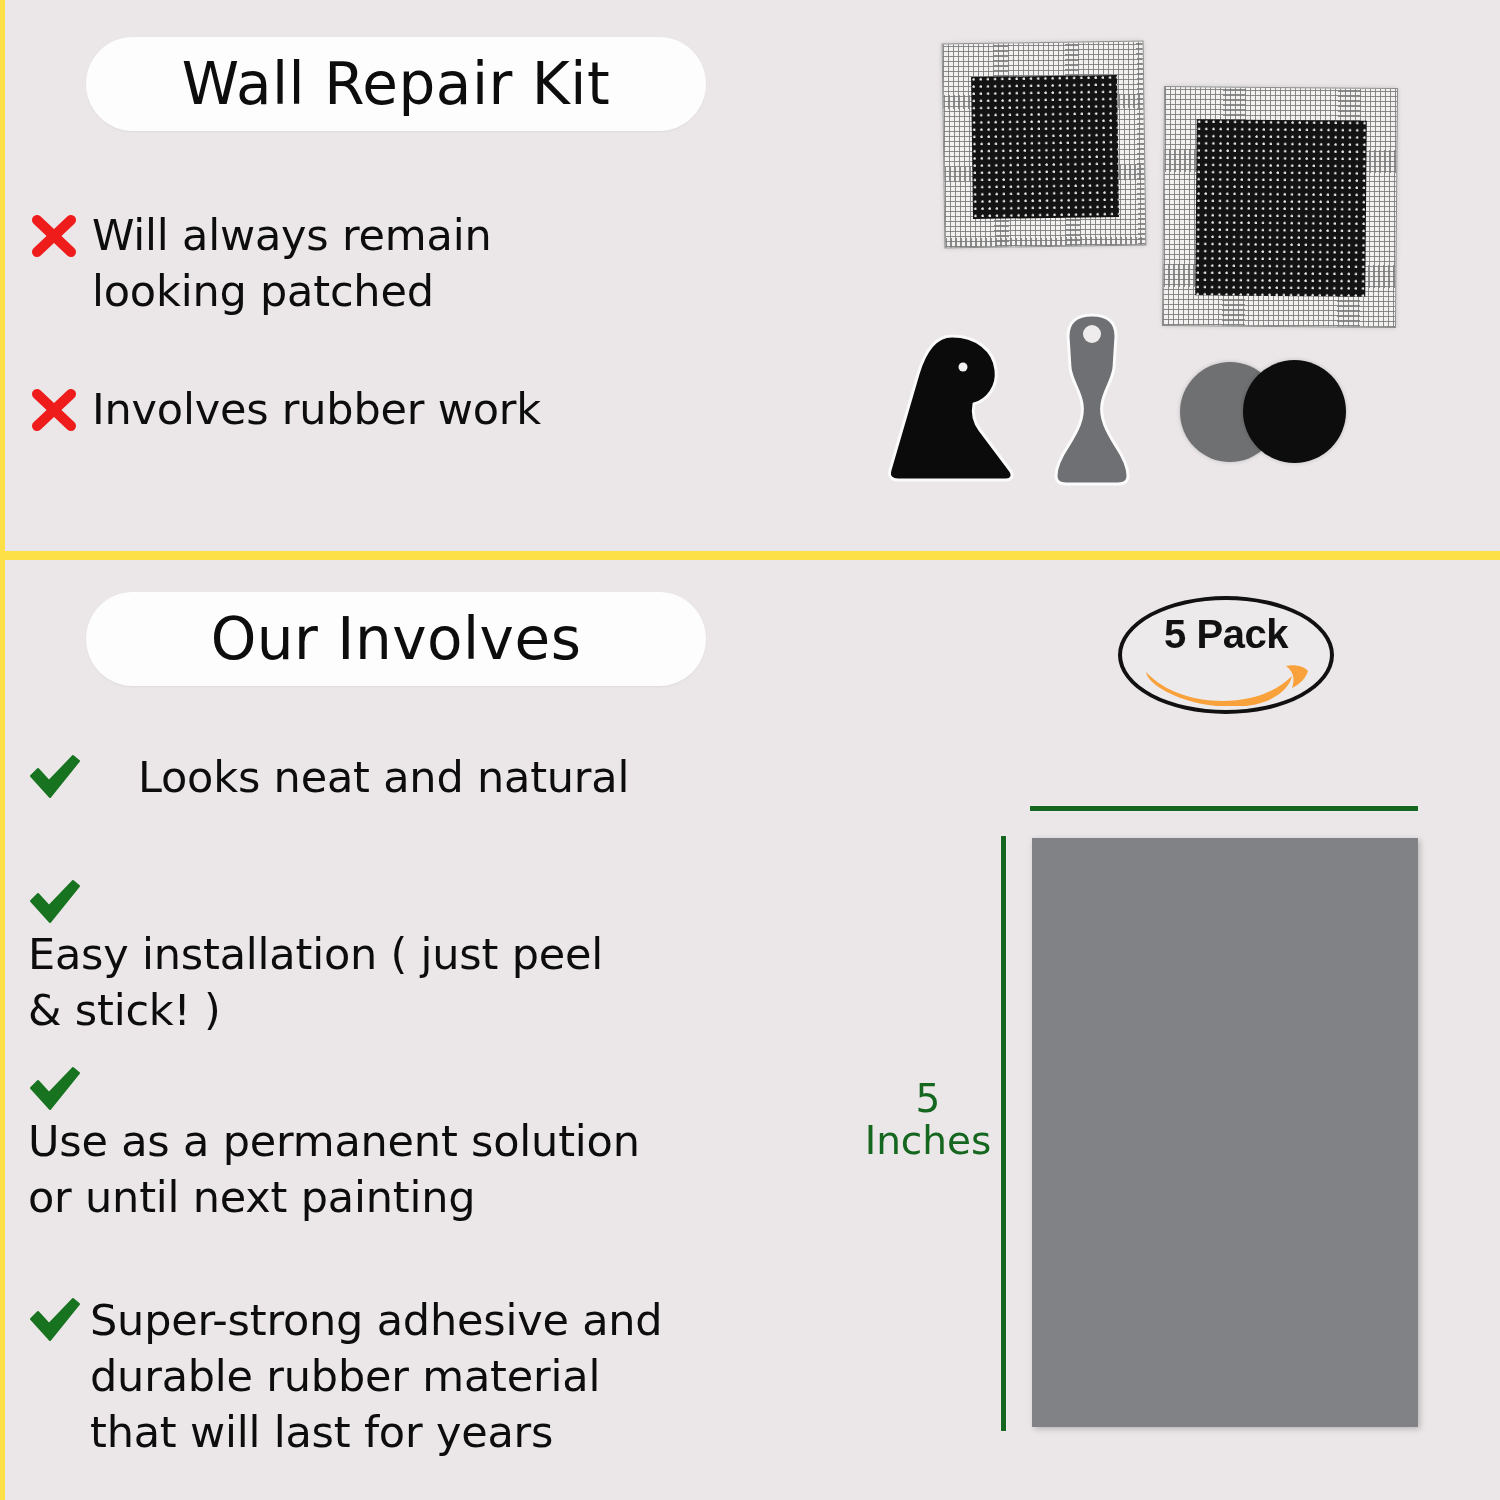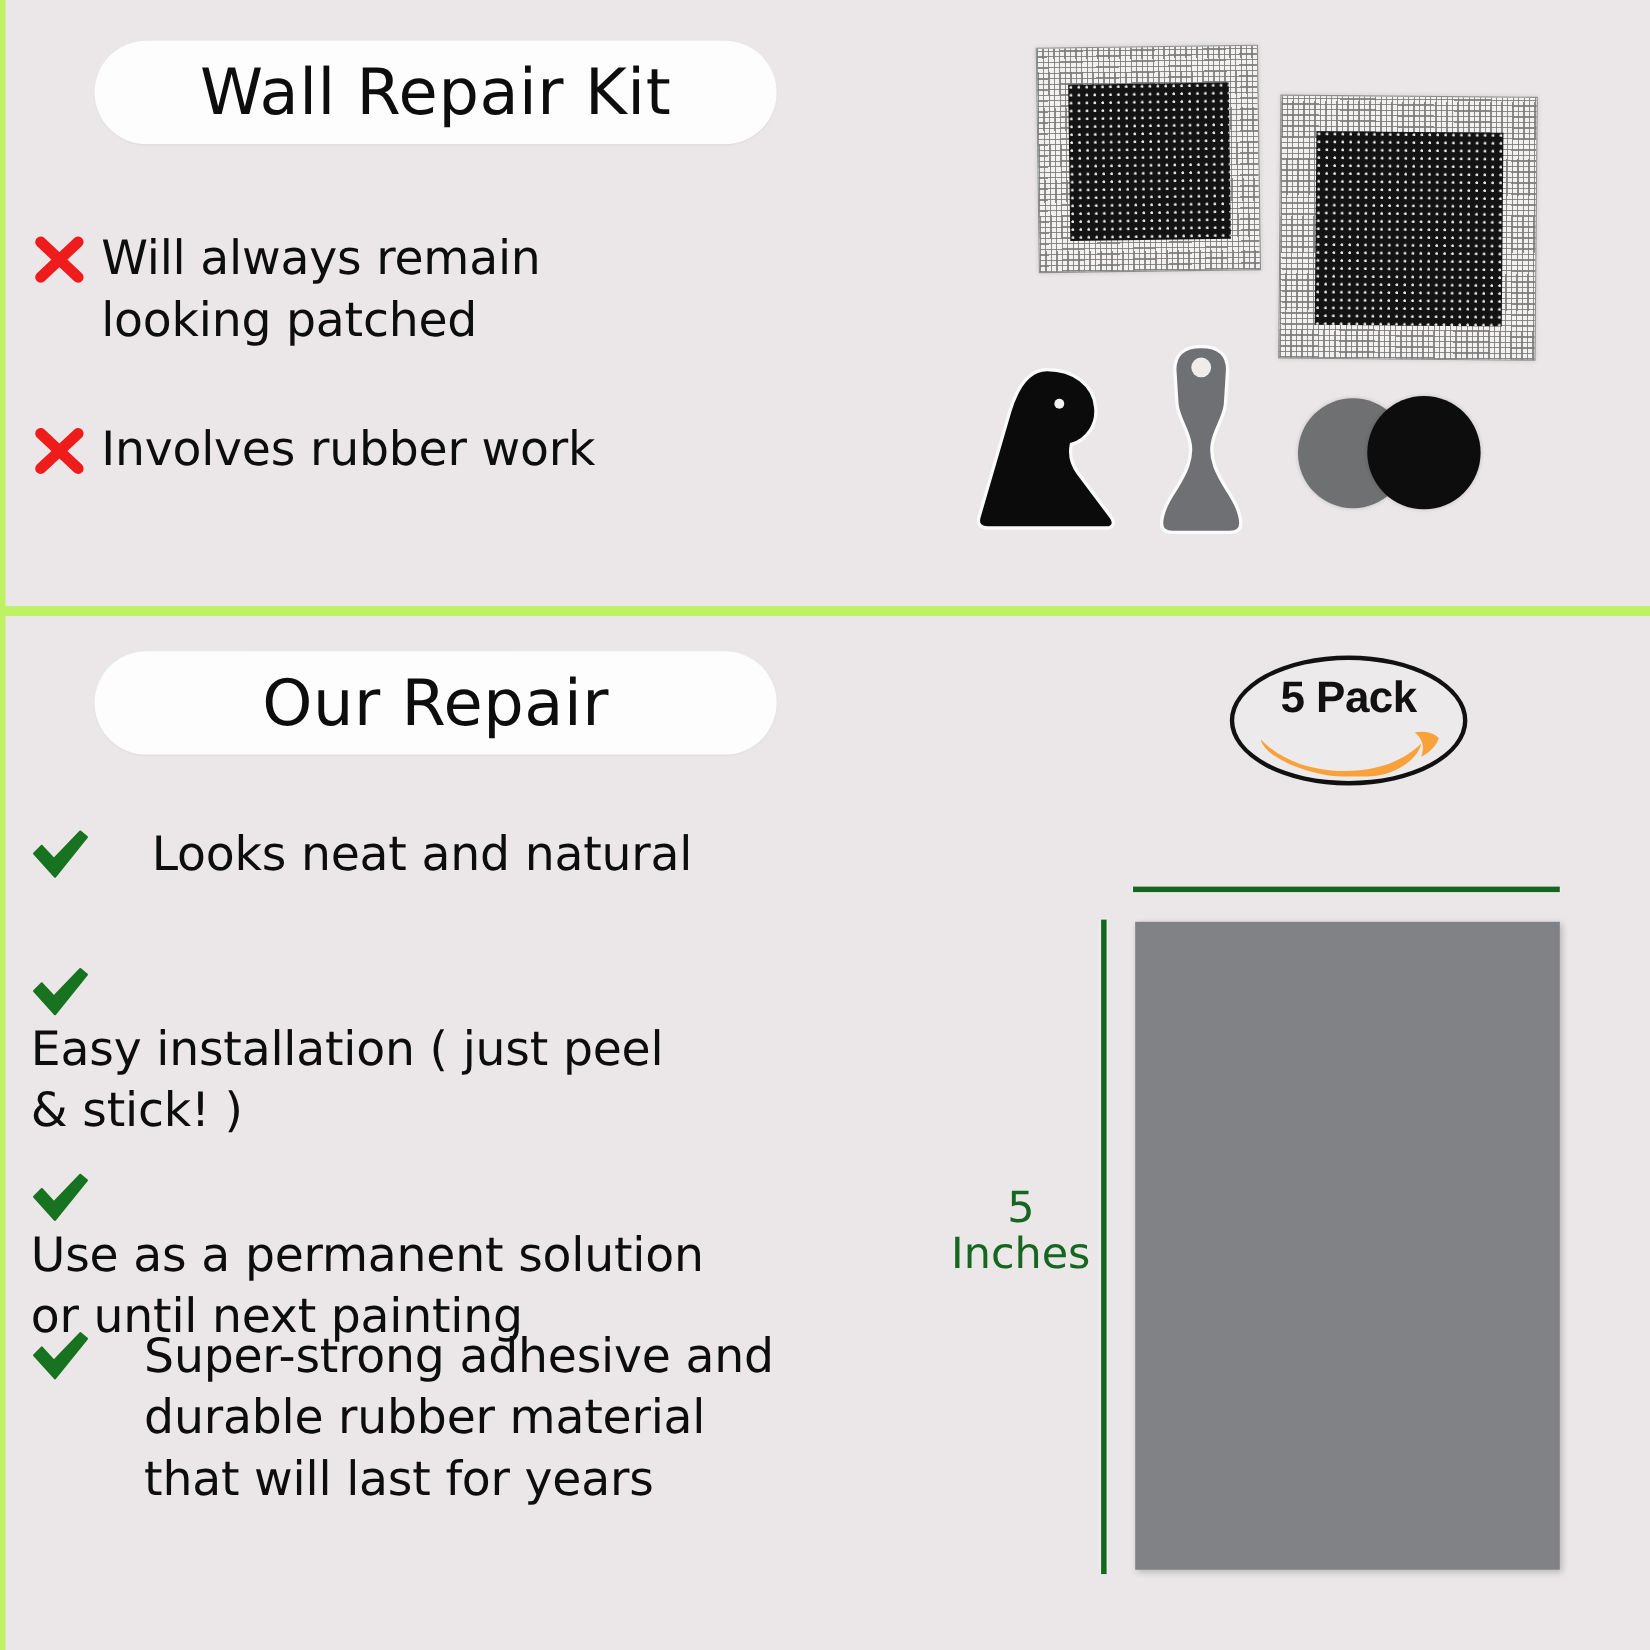--- a/index.html
+++ b/index.html
@@ -10,21 +10,21 @@
   body {
     width: 1500px;
     height: 1500px;
     font-family: "Liberation Sans", sans-serif;
     overflow: hidden;
   }
   .page {
     position: relative;
     width: 1500px;
     height: 1500px;
-    background: #bef264;
+    background: #fde047;
   }
 
   
   .panel {
     position: absolute;
     background: #ebe7e8;
     left: 5px;
     width: 1495px;
   }
   #panel-problem { top: 0px;   height: 551px; }
@@ -81,21 +81,21 @@
   .cross-row .bullet-text { }
 
   
   #cross-0 { left: 30px; top: 208px; width: 700px; }
   #cross-1 { left: 30px; top: 382px; width: 700px; }
 
   
   #check-0 { left: 28px; top: 750px;  width: 840px; gap: 48px; }
   #check-1 { left: 28px; top: 875px;  width: 840px; flex-direction: column; }
   #check-2 { left: 28px; top: 1062px; width: 840px; flex-direction: column; }
-  #check-3 { left: 28px; top: 1206px; width: 840px; gap: 41px; }
+  #check-3 { left: 28px; top: 1293px; width: 840px; }
 
   
   .mesh-patch {
     position: absolute;
     background-color: #f2f1f0;
     background-image:
       repeating-linear-gradient(0deg,   rgba(120,120,120,0.85) 0 1.2px, rgba(255,255,255,0) 1.2px 5px),
       repeating-linear-gradient(90deg,  rgba(120,120,120,0.85) 0 1.2px, rgba(255,255,255,0) 1.2px 5px);
     border: 1px solid #8d8d8d;
     box-shadow: 0 0 5px rgba(0,0,0,0.13);
@@ -261,21 +261,21 @@
     </svg>
   </div>
 
   <div class="disc" id="disc-gray"></div>
   <div class="disc" id="disc-black"></div>
 
   <div class="panel" id="panel-product">
   </div>
 
   <div class="title-pill" id="title-ourproduct">
-    <span>Our Repair</span>
+    <span>Our Involves</span>
   </div>
 
   <div class="bullet-row" id="check-0">
     <div class="bullet-icon">
       <svg width="54" height="48" viewBox="0 0 54 48" aria-hidden="true">
         <path d="M3 22 L10 15 L21 27 L45 2 L51 7 L22 43 Z" fill="#17731f" stroke="#17731f" stroke-width="2" stroke-linejoin="round"></path>
       </svg>
     </div>
     <div class="bullet-text">Looks neat and natural</div>
   </div>

